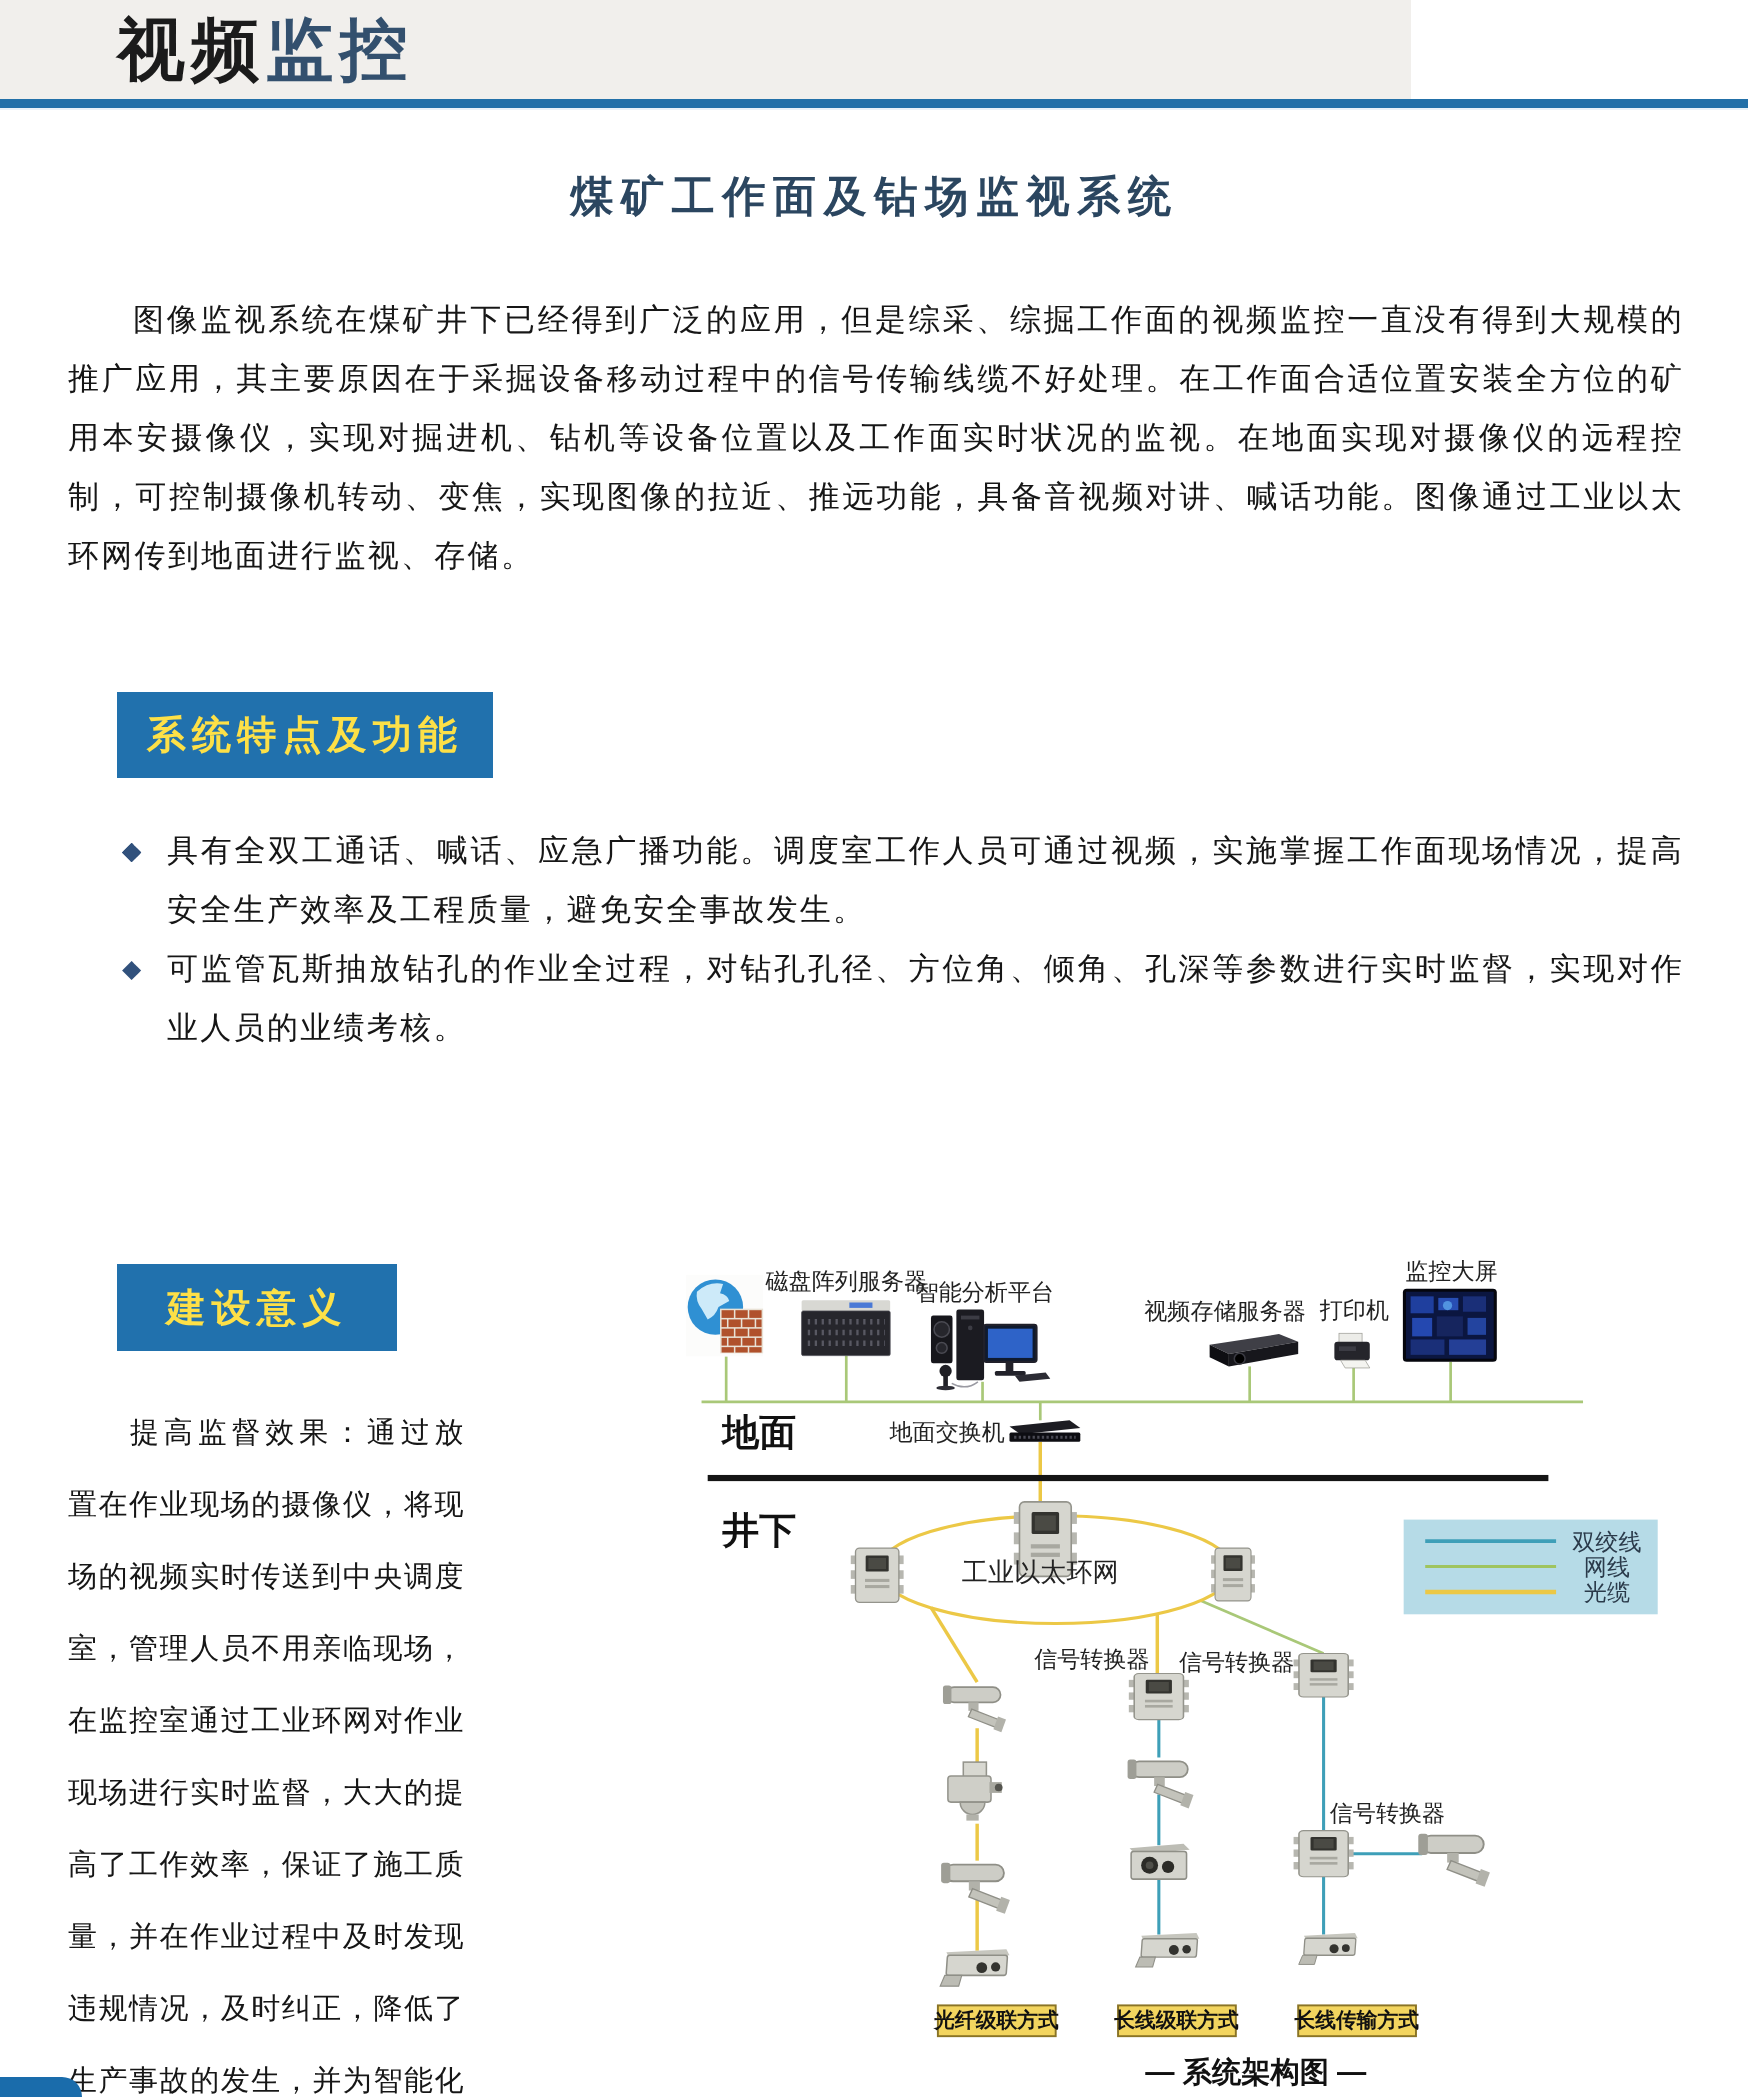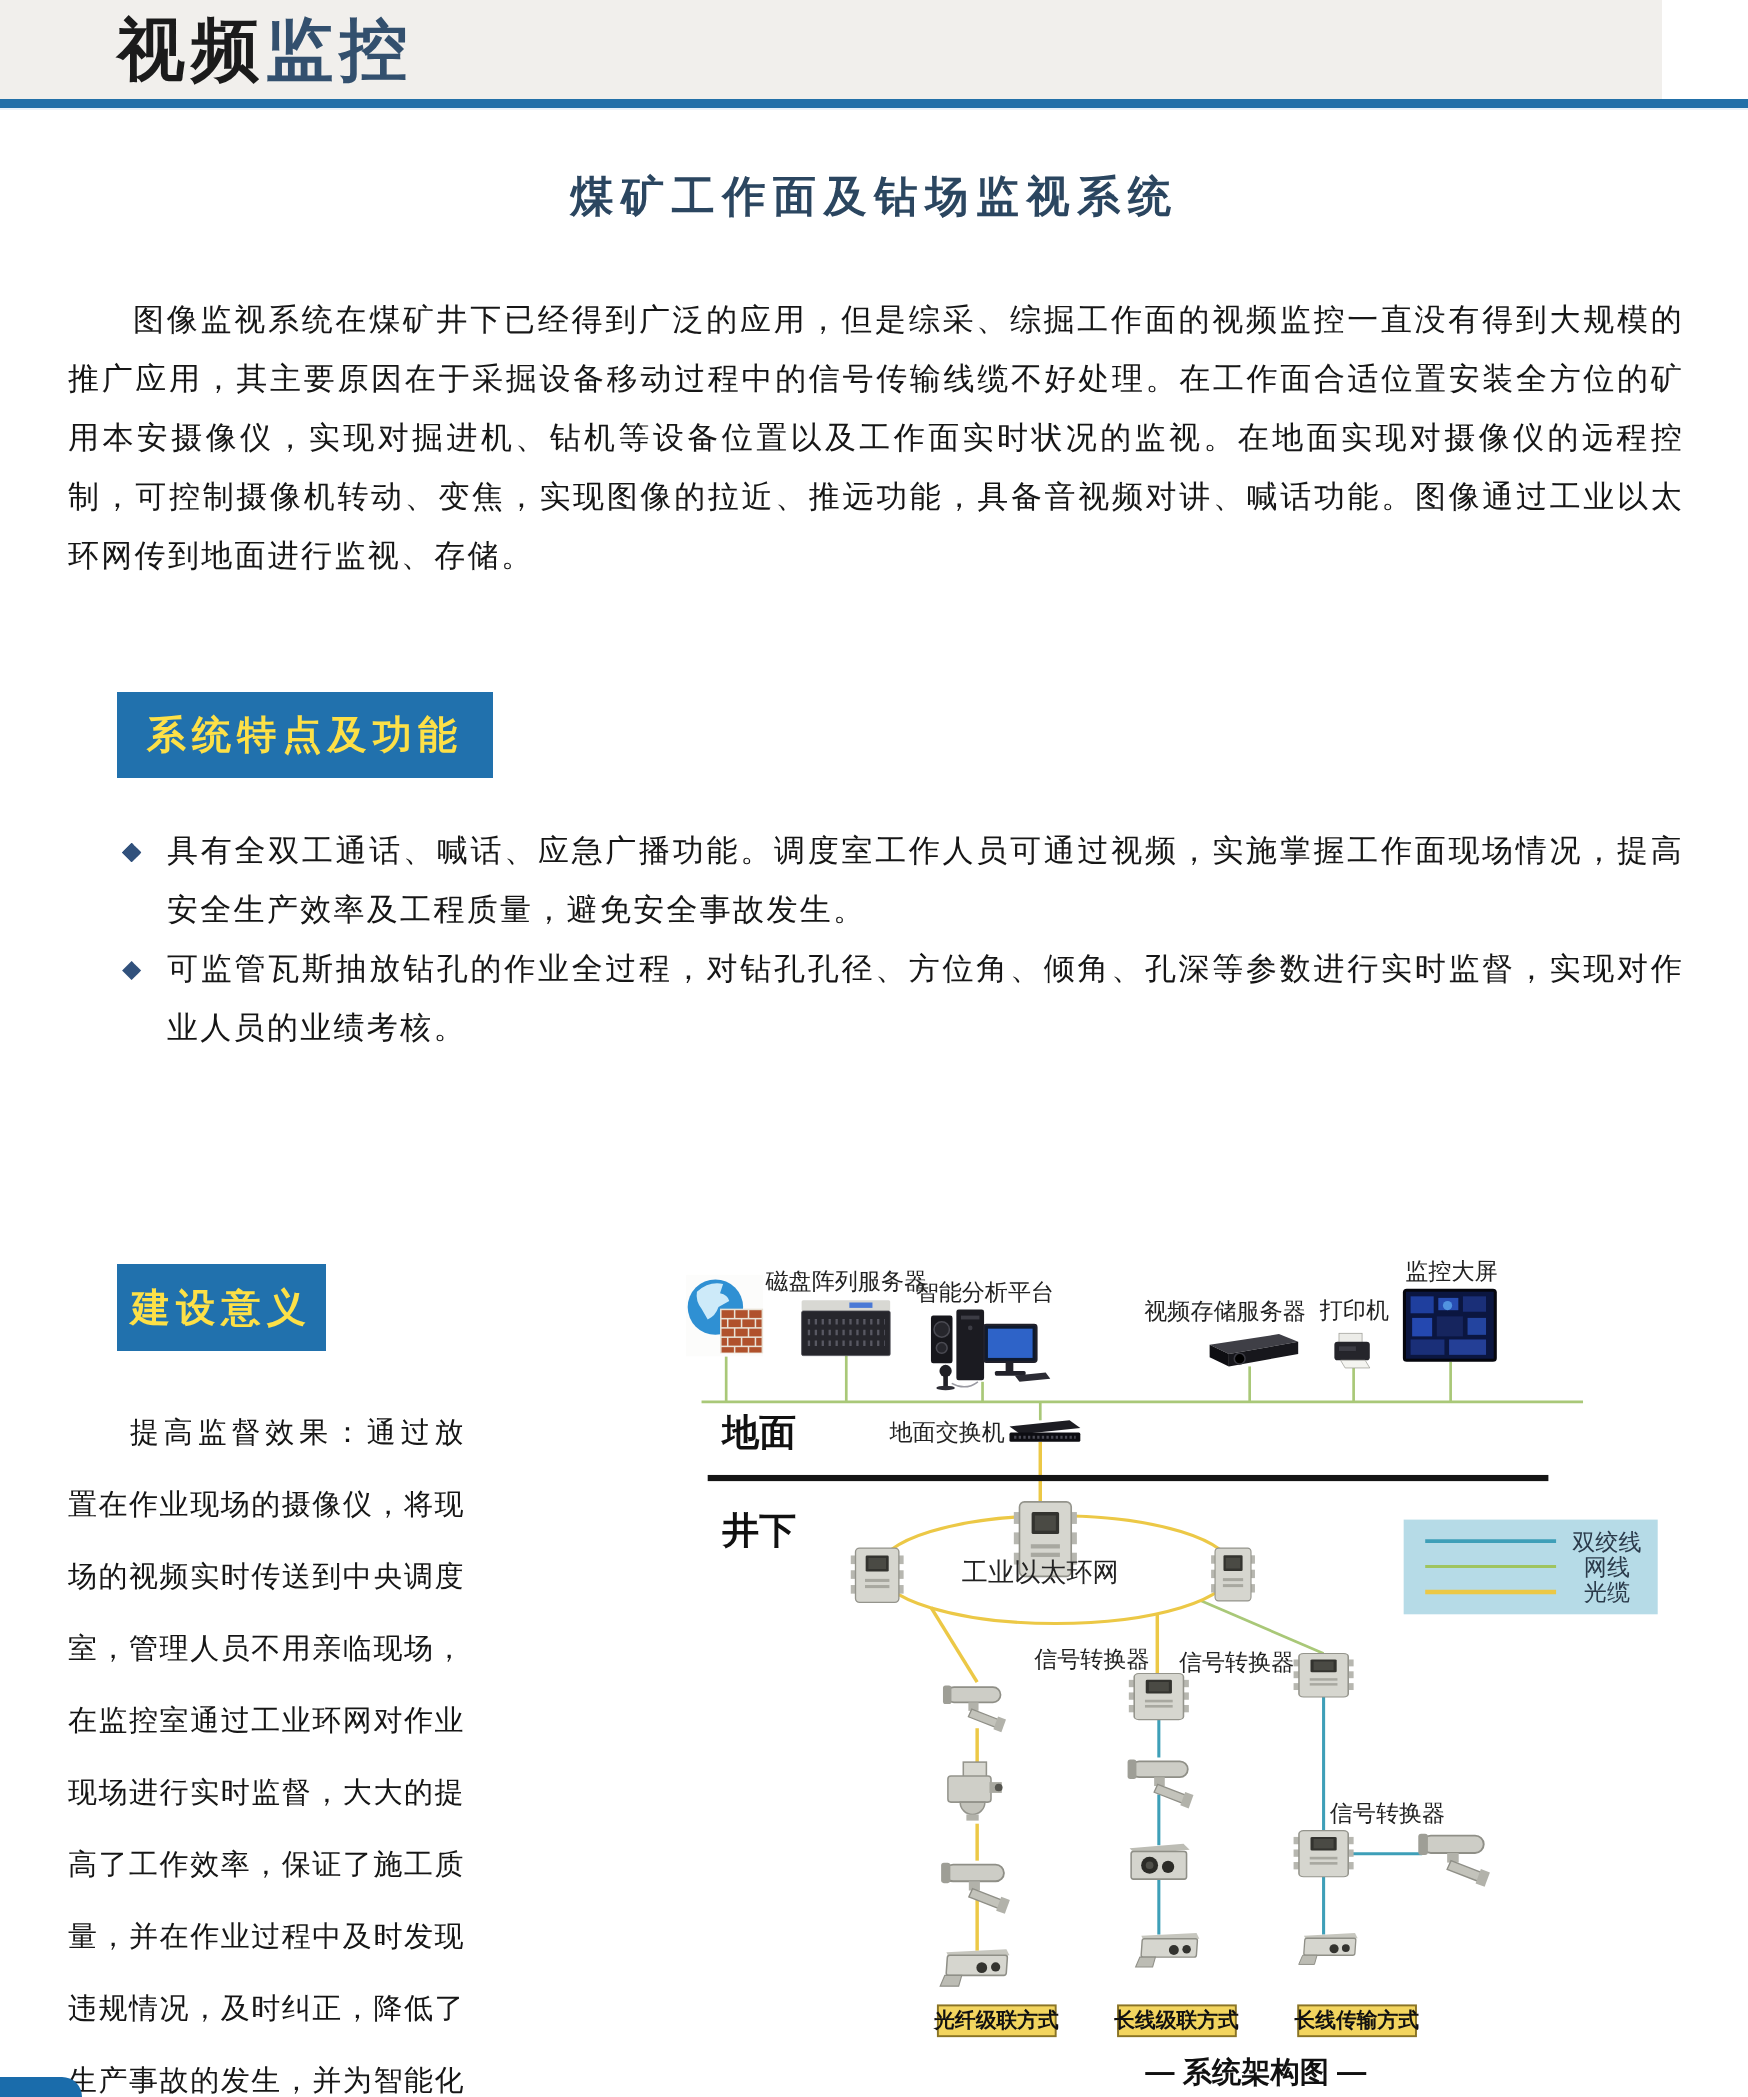--- a/index.html
+++ b/index.html
@@ -1,21 +1,21 @@
 <!DOCTYPE html>
 <html style="font-size:12.3px"><head>
 <meta charset="utf-8">
 <style>
   html,body{margin:0;padding:0;}
   body{
     width:1749px;height:2097px;position:relative;background:#ffffff;
     font-family:"Liberation Sans",sans-serif;color:#141414;overflow:hidden;
   }
   .page-header{
-    position:absolute;left:0;top:0;width:1662px;height:99px;background:#f1efec;
+    position:absolute;left:0;top:0;width:1411px;height:99px;background:#f1efec;
   }
   .page-title{
     position:absolute;left:117px;top:6.2px;margin:0;font-size:68px;font-weight:bold;letter-spacing:6.2px;line-height:86px;
   }
   .t-black{color:#1b1b1b;}
   .t-blue{color:#33506e;}
   .blue-rule{
     position:absolute;left:0;top:99px;width:1749px;height:8.5px;background:#2270a8;border-bottom:2.3px solid #e9f2f8;
   }
   .doc-title{
@@ -24,21 +24,21 @@
   }
   .intro{
     position:absolute;left:68px;top:290px;width:1616px;margin:0;
     font-size:31px;line-height:59px;letter-spacing:2.3px;text-align:justify;text-indent:65px;color:#161616;
   }
   .sec-head{
     position:absolute;background:#2171ad;display:flex;align-items:center;justify-content:center;
     color:#fde047;font-weight:bold;font-size:39px;letter-spacing:6.2px;
   }
   .sec1{left:117px;top:692px;width:376px;height:86px;}
-  .sec2{left:117px;top:1264px;width:209px;height:87px;}
+  .sec2{left:117px;top:1264px;width:280px;height:87px;}
   .bullets{
     position:absolute;left:122px;top:821px;width:1562px;margin:0;padding:0;list-style:none;
   }
   .bullets li{
     position:relative;padding-left:45px;font-size:31px;line-height:59px;letter-spacing:2.3px;text-align:justify;color:#161616;
   }
   .diamond{
     position:absolute;left:0;top:0;font-size:25px;line-height:59px;color:#31517c;
   }
   .left-col{

